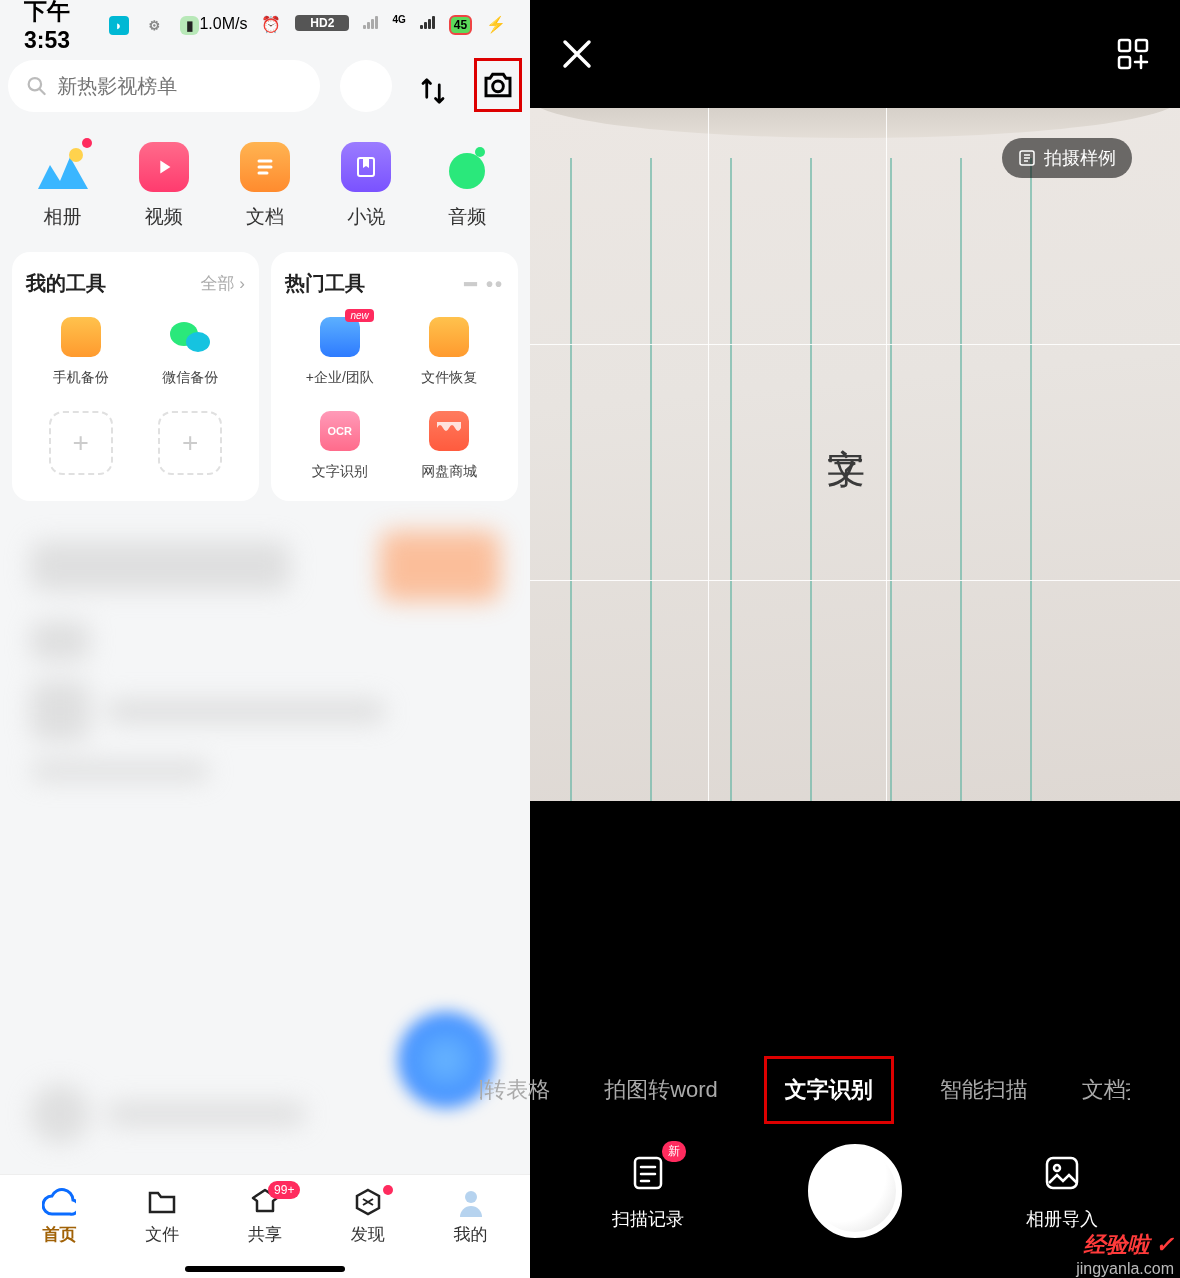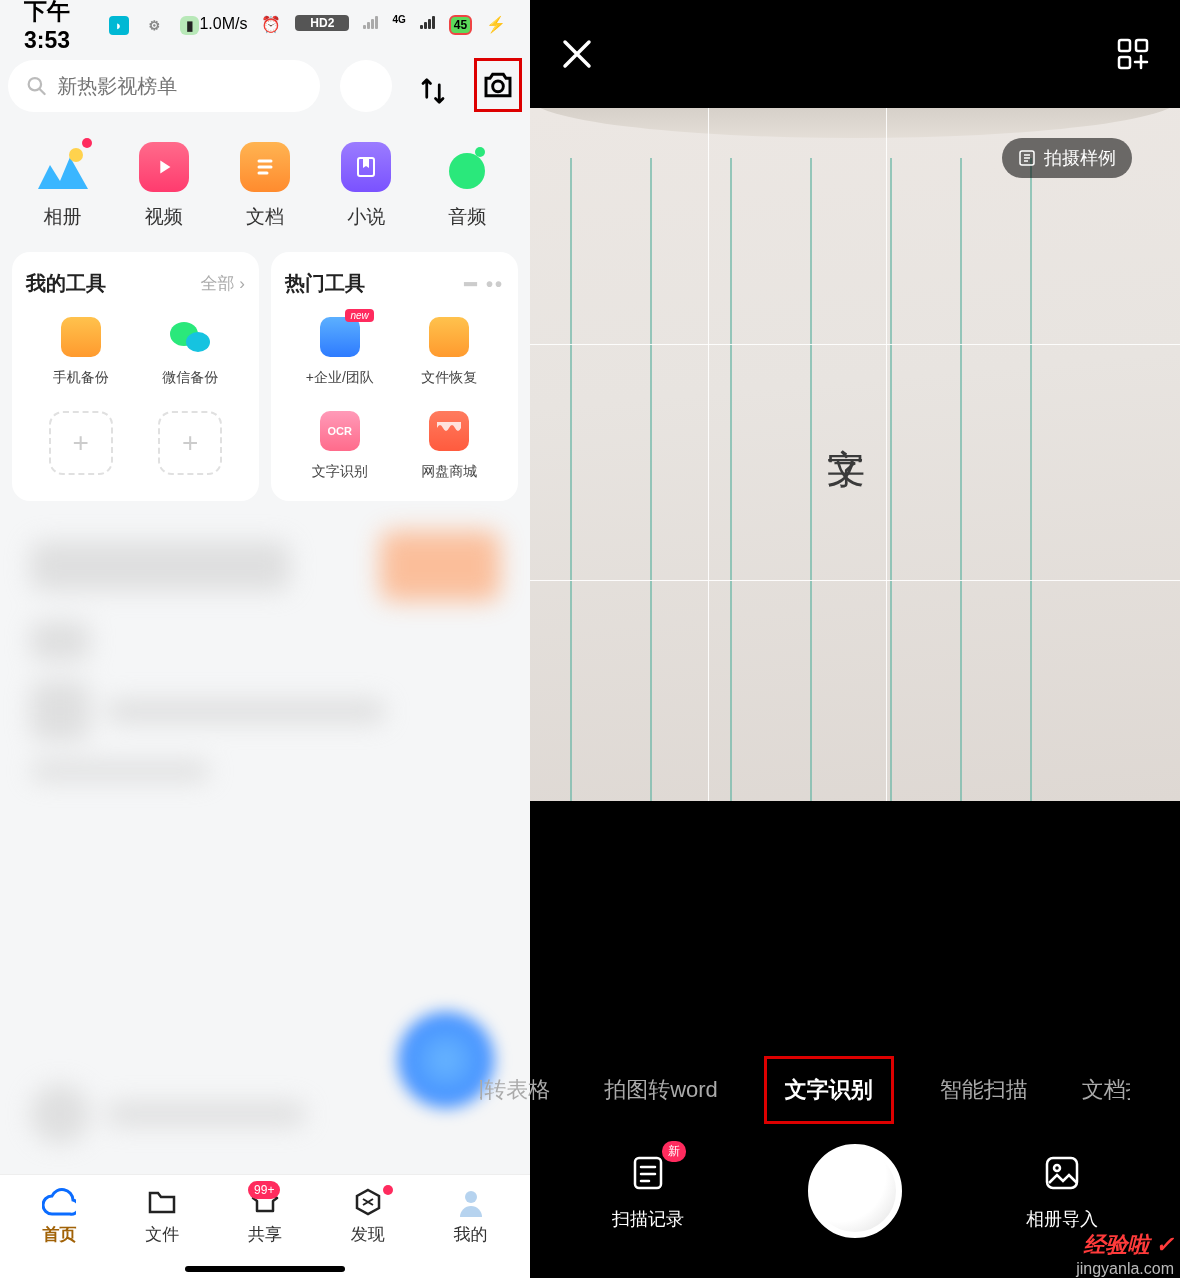--- a/index.html
+++ b/index.html
@@ -49,21 +49,21 @@
     .blurred { flex: 1; filter: blur(12px); padding: 30px; display: flex; flex-direction: column; gap: 20px; opacity: 0.6; }
     .blur-row { display: flex; align-items: center; gap: 16px; }
     .blur-box { background: #d0d0d0; border-radius: 12px; }
     .fab { position: absolute; right: 36px; bottom: 170px; width: 96px; height: 96px; border-radius: 50%; background: radial-gradient(#6ab7ff,#2e7bff); filter: blur(8px); }
     
     .bottom-nav { height: 104px; background: #fff; display: flex; padding: 10px 8px 6px; border-top: 1px solid #eee; position: relative; }
     .nav-item { flex: 1; display: flex; flex-direction: column; align-items: center; gap: 4px; position: relative; }
     .nav-icon { width: 34px; height: 34px; display: flex; align-items: center; justify-content: center; }
     .nav-label { font-size: 17px; color: #333; }
     .nav-item.active .nav-label { color: #a16207; font-weight: 600; }
-    .nav-badge { position: absolute; top: -4px; right: 36px; background: #ff2b5e; color: #fff; font-size: 12px; padding: 2px 6px; border-radius: 10px; }
+    .nav-badge { position: absolute; top: -4px; right: 16px; background: #ff2b5e; color: #fff; font-size: 12px; padding: 2px 6px; border-radius: 10px; }
     .nav-dot { position: absolute; top: 0; right: 26px; width: 10px; height: 10px; background: #ff2b5e; border-radius: 50%; }
     .home-indicator { position: absolute; bottom: 6px; left: 50%; transform: translateX(-50%); width: 160px; height: 6px; background: #000; border-radius: 4px; }
     
     
     .right-panel { width: 650px; height: 100%; background: #000; display: flex; flex-direction: column; position: relative; }
     .right-top { height: 108px; display: flex; align-items: center; justify-content: space-between; padding: 0 30px; }
     .close-x { color: #fff; font-size: 34px; }
     .grid-add { color: #fff; }
     
     .viewfinder { height: 693px; background: linear-gradient(175deg,#ece7e3 0%, #e8e4e0 40%, #ded8d3 100%); position: relative; overflow: hidden; }

